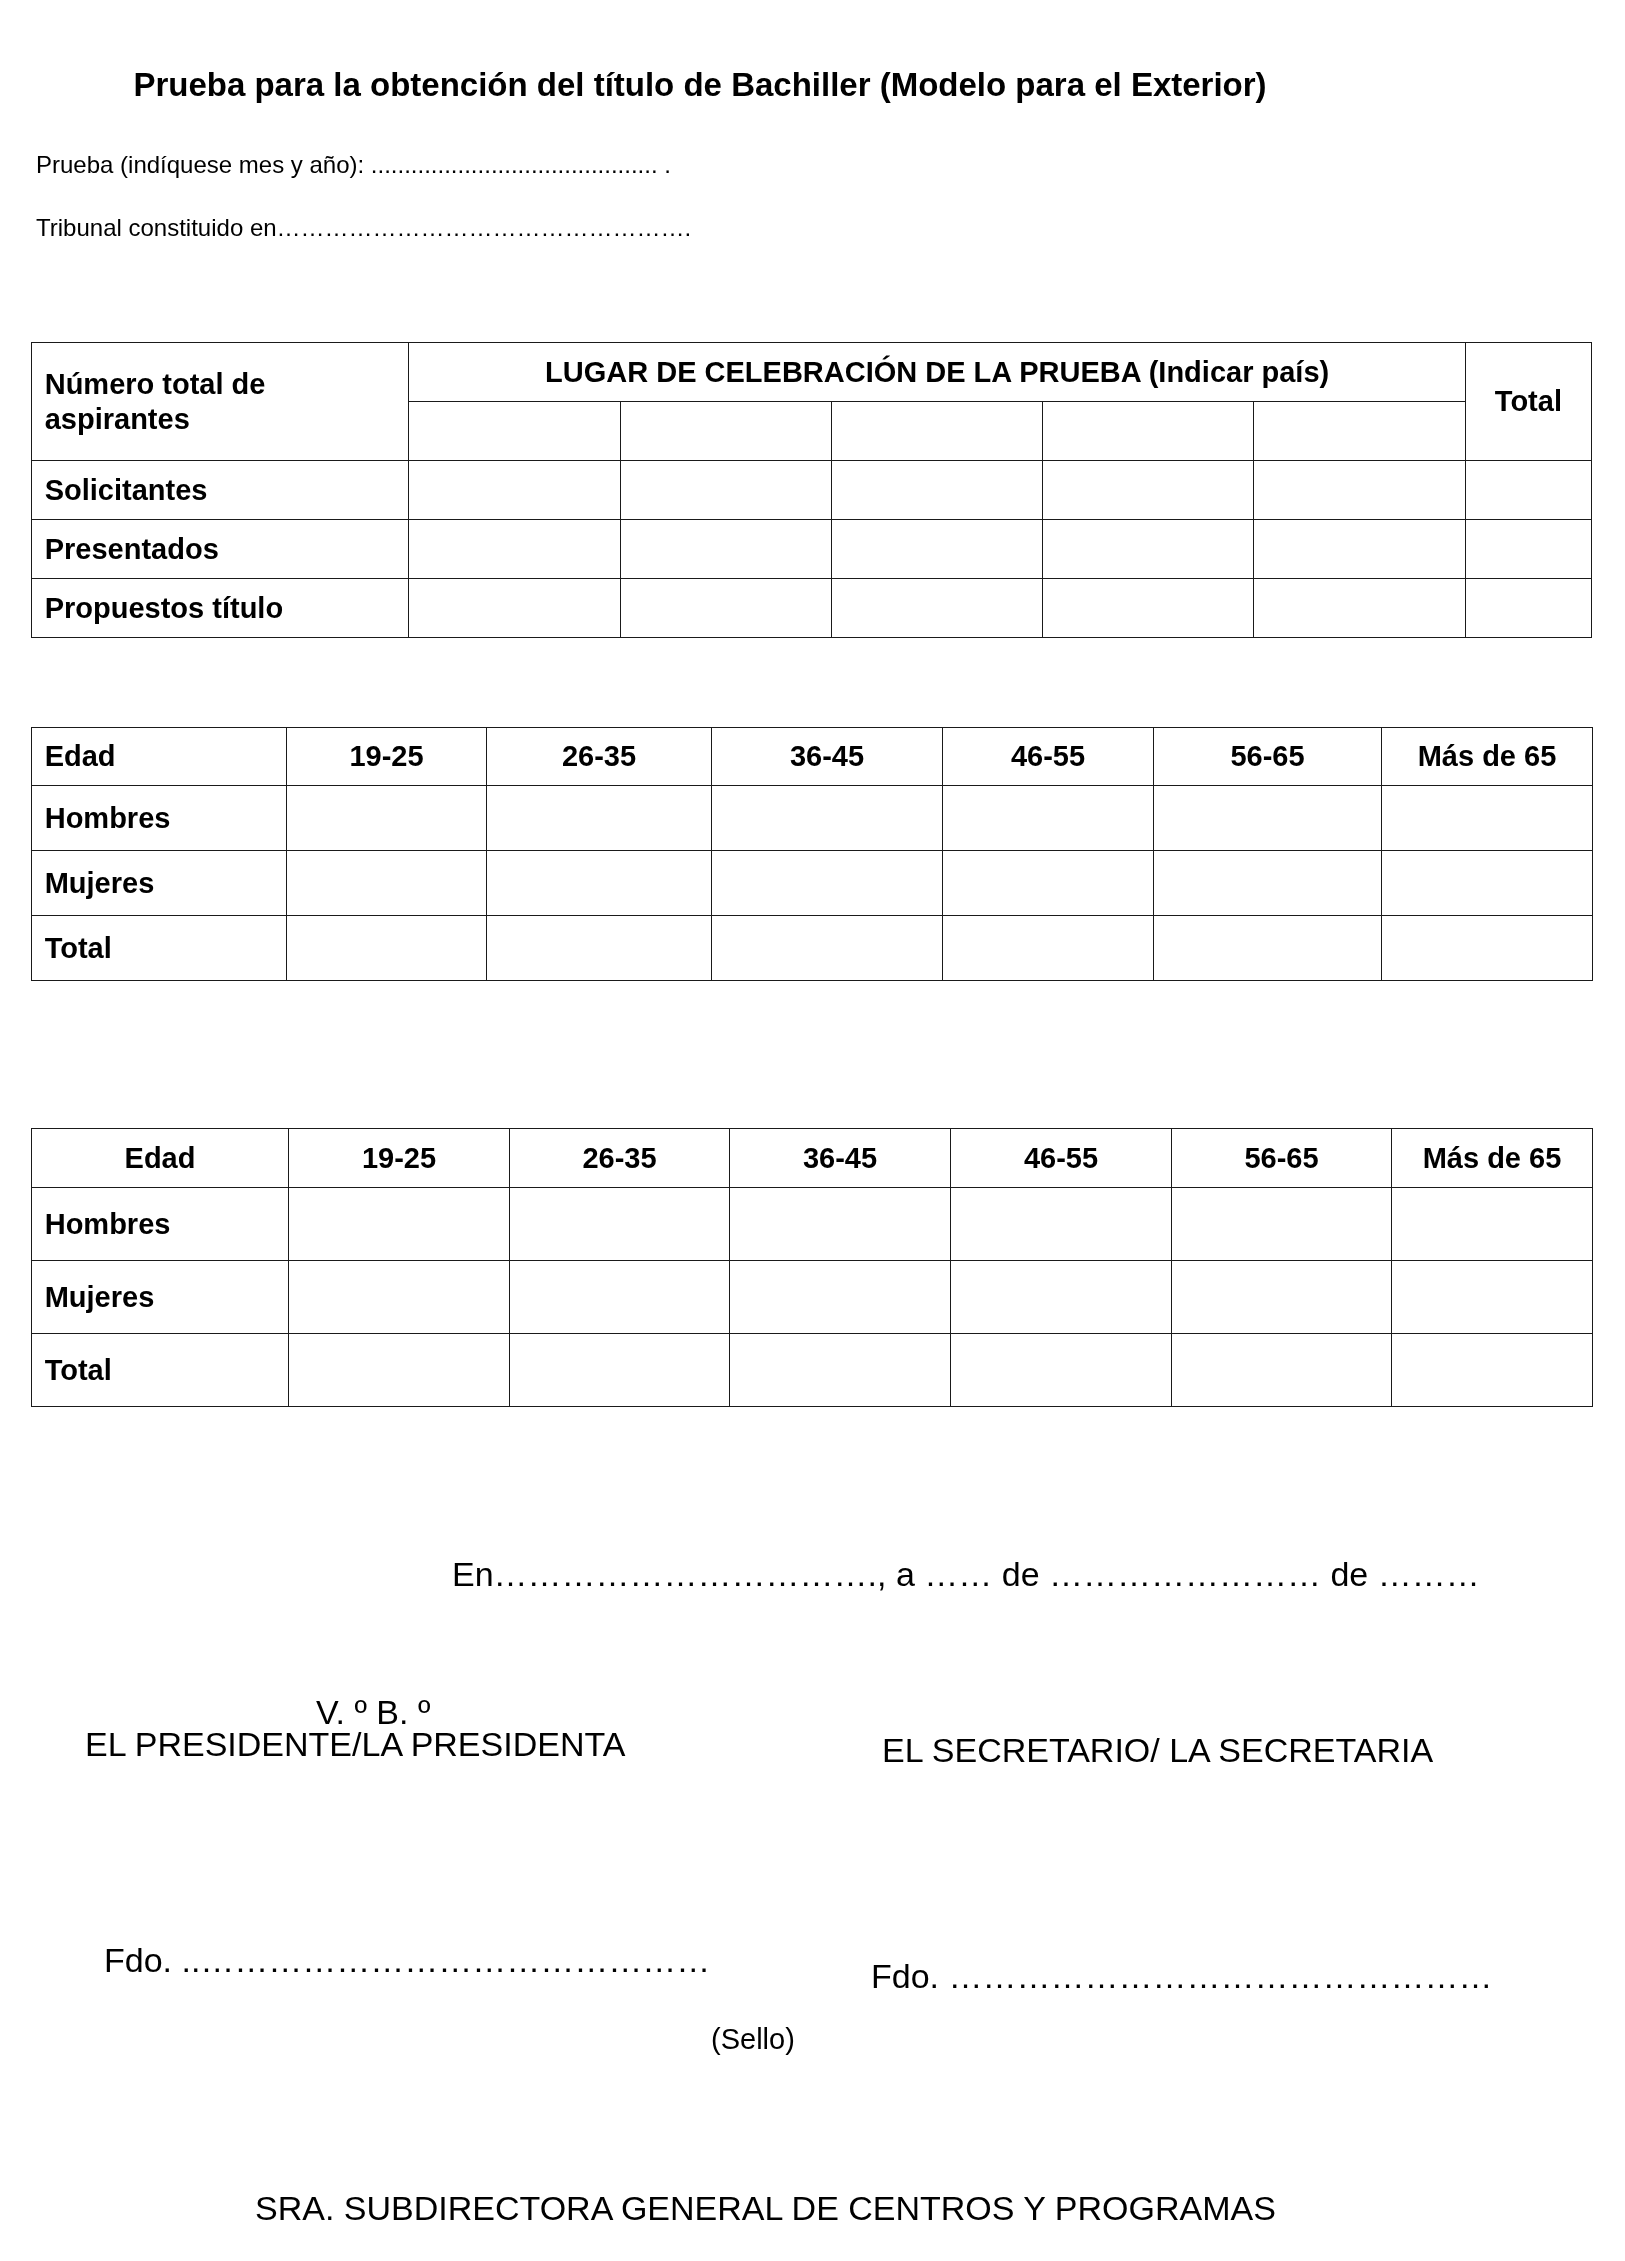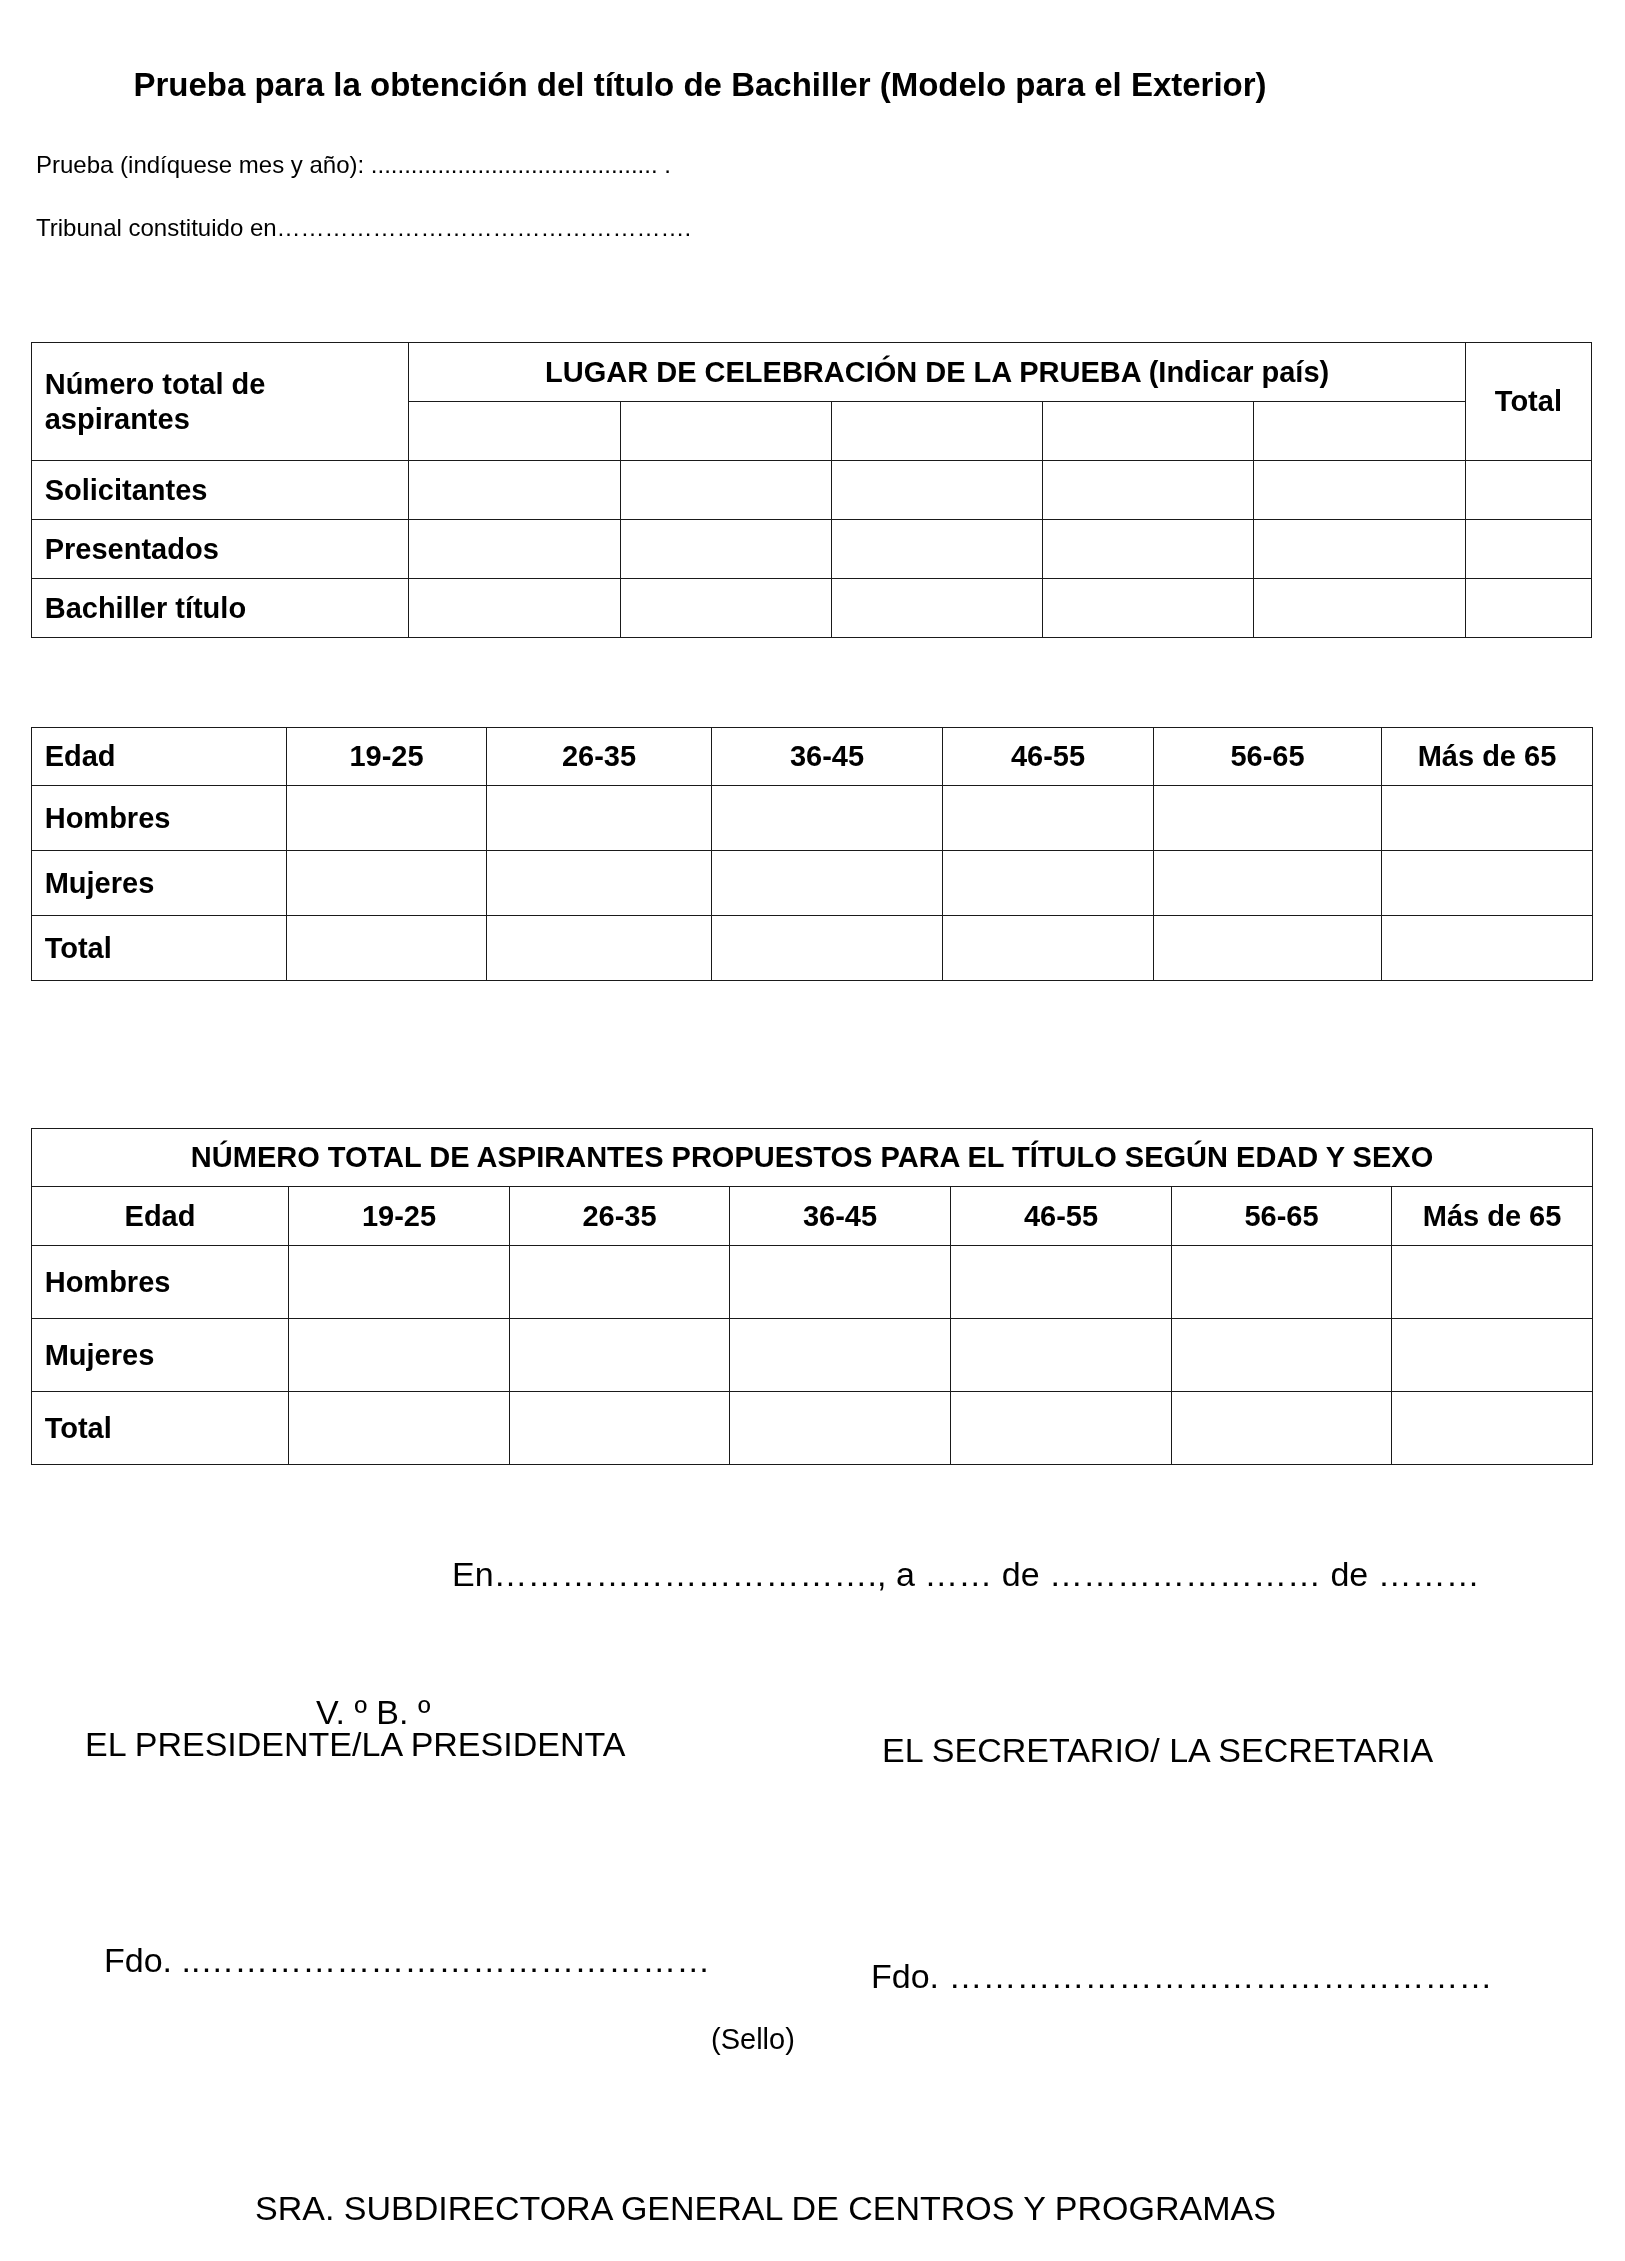--- a/index.html
+++ b/index.html
@@ -139,21 +139,21 @@
   <tr class="r-body">
     <td class="lbl">Presentados</td>
     <td></td>
     <td></td>
     <td></td>
     <td></td>
     <td></td>
     <td></td>
   </tr>
   <tr class="r-body">
-    <td class="lbl">Bachiller título</td>
+    <td class="lbl">Propuestos título</td>
     <td></td>
     <td></td>
     <td></td>
     <td></td>
     <td></td>
     <td></td>
   </tr>
 </tbody>
   </table>
 
@@ -211,23 +211,20 @@
   <colgroup>
     <col style="width:257px">
       <col style="width:221px">
       <col style="width:220px">
       <col style="width:221px">
       <col style="width:221px">
       <col style="width:220px">
       <col style="width:201px">
   </colgroup>
   <tbody>
-      <tr class="r-title">
-    <td class="ctr" colspan="7">NÚMERO TOTAL DE ASPIRANTES PROPUESTOS PARA EL TÍTULO SEGÚN EDAD Y SEXO</td>
-  </tr>
   <tr class="r-age">
     <td class="ctr">Edad</td>
     <td class="ctr">19-25</td>
     <td class="ctr">26-35</td>
     <td class="ctr">36-45</td>
     <td class="ctr">46-55</td>
     <td class="ctr">56-65</td>
     <td class="ctr">Más de 65</td>
   </tr>
   <tr class="r-body">

